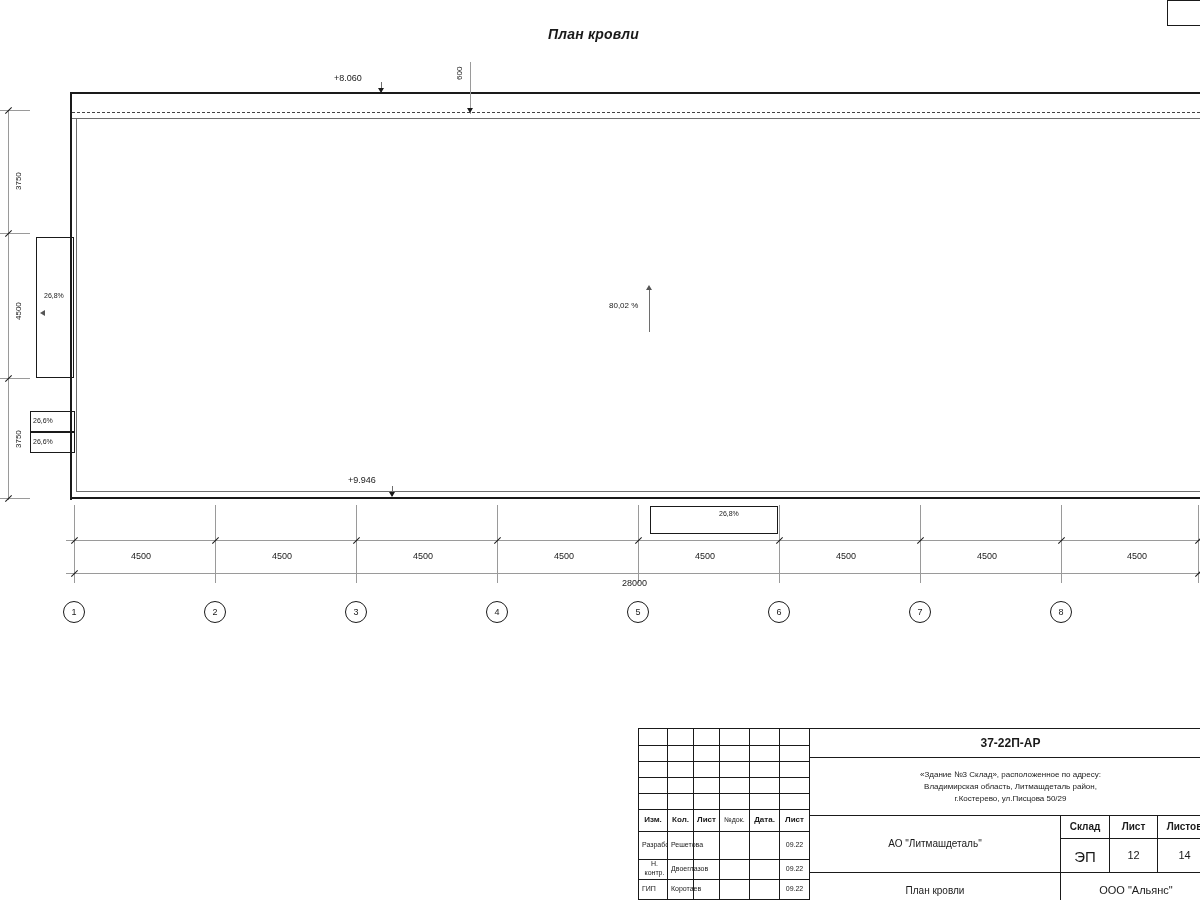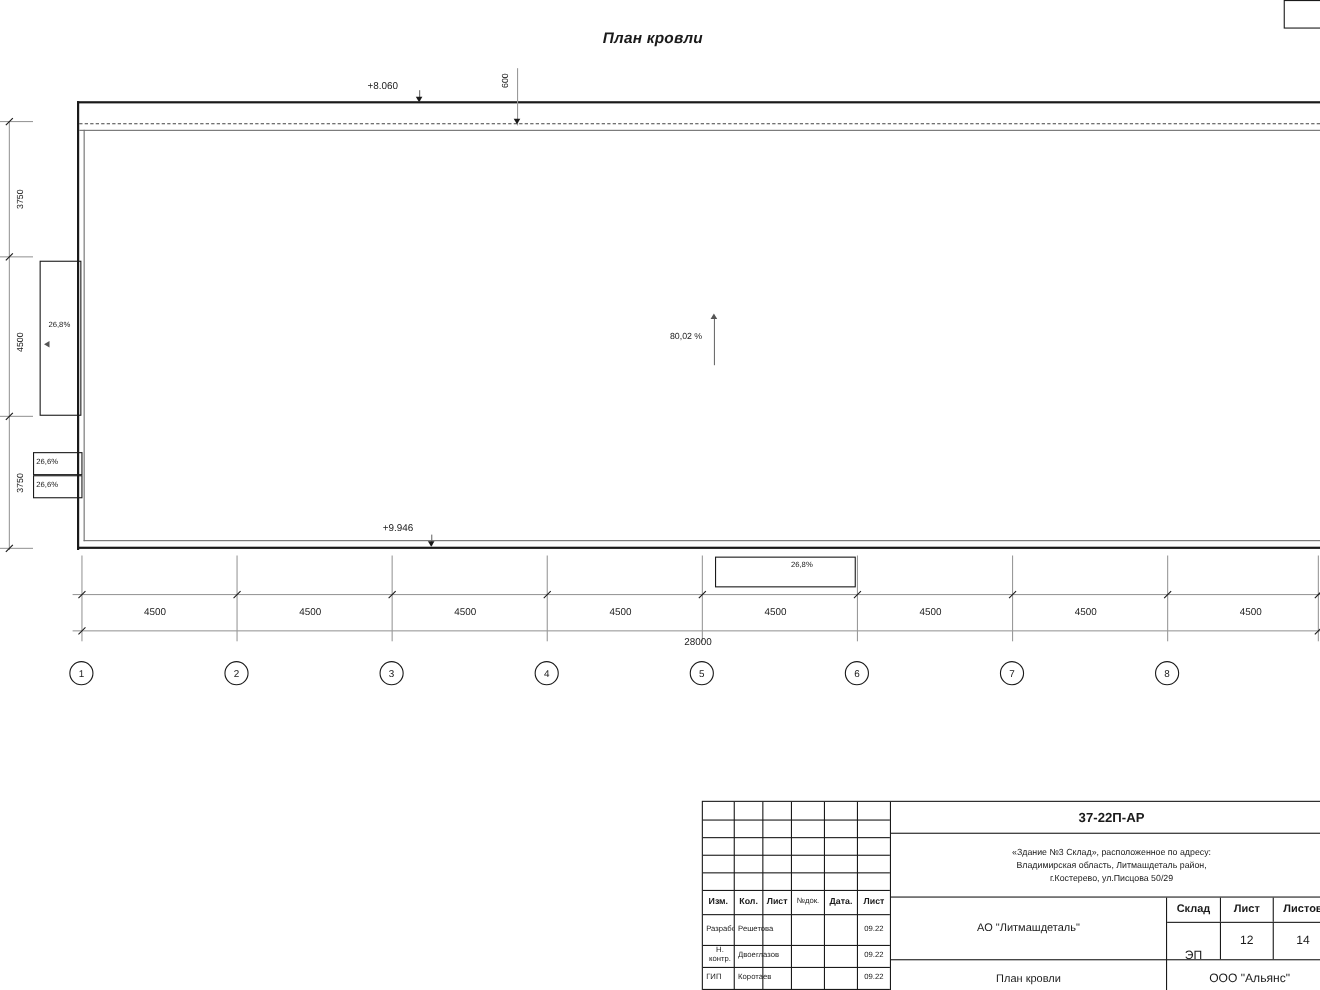--- a/index.html
+++ b/index.html
@@ -295,21 +295,21 @@
     <div class="cell bt" style="left:171px; top:86px; width:401px; height:1px;"></div>
 
     <div class="cell" style="left:171px; top:87px; width:250px; height:56px; font-size:10px;">АО "Литмашдеталь"</div>
     <div class="cell bl" style="left:421px; top:87px; width:1px; height:93px;"></div>
 
     <div class="cell b" style="left:422px; top:87px; width:48px; height:22px; font-size:10px;">Склад</div>
     <div class="cell b bl" style="left:470px; top:87px; width:48px; height:22px; font-size:10px;">Лист</div>
     <div class="cell b bl" style="left:518px; top:87px; width:54px; height:22px; font-size:10px;">Листов</div>
     <div class="cell bt" style="left:422px; top:109px; width:150px; height:1px;"></div>
 
-    <div class="cell" style="left:422px; top:124px; width:48px; height:33px; font-size:11px;">ЭП</div>
+    <div class="cell" style="left:422px; top:112px; width:48px; height:33px; font-size:15px;">ЭП</div>
     <div class="cell bl" style="left:470px; top:110px; width:48px; height:33px; font-size:11px;">12</div>
     <div class="cell bl" style="left:518px; top:110px; width:54px; height:33px; font-size:11px;">14</div>
 
     <div class="cell bt" style="left:171px; top:143px; width:401px; height:1px;"></div>
 
     <div class="cell" style="left:171px; top:144px; width:250px; height:36px; font-size:10px;">План кровли</div>
     <div class="cell" style="left:422px; top:144px; width:150px; height:36px; font-size:11px;">ООО "Альянс"</div>
 
   </div>
 </div>

